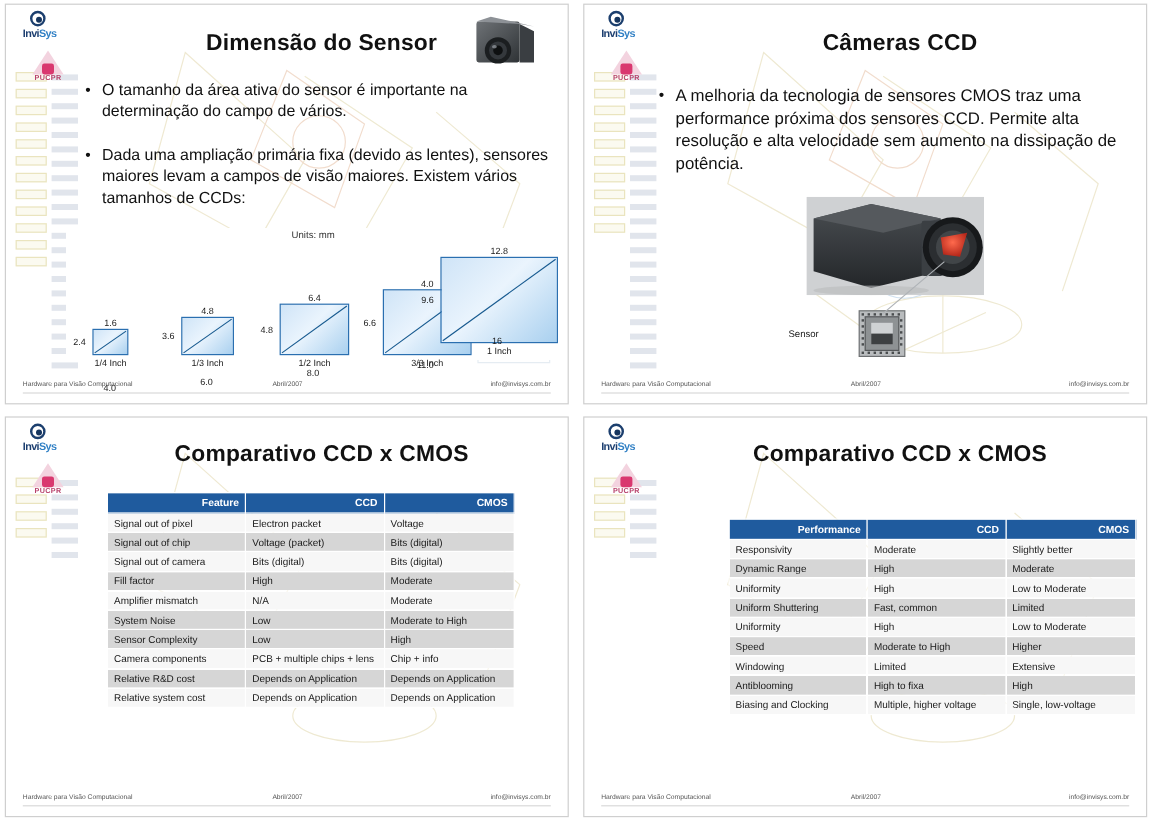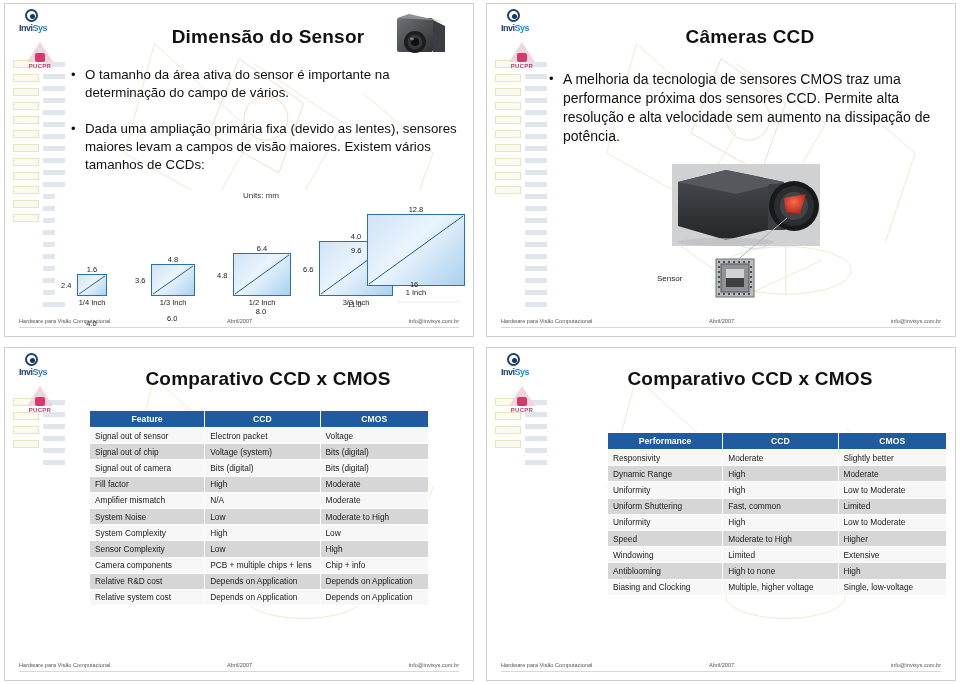--- a/index.html
+++ b/index.html
@@ -127,21 +127,21 @@
 
   
   .cmp-table {
     position:absolute; z-index:5;
     border-collapse:collapse; font-size:8.3px; color:#1a1a1a;
   }
   .cmp-table.left  { left:88px; top:410px; width:340px; }
   .cmp-table.right { left:568px; top:432px; width:340px;margin-left:38px; }
   .cmp-table th {
     background:#1f5b9e; color:#fff; font-weight:bold;
-    text-align:center; padding:3px 5px; border:1px solid #fff; font-size:8.6px;
+    text-align:right; padding:3px 5px; border:1px solid #fff; font-size:8.6px;
   }
   .cmp-table td {
     padding:2.6px 5px; border:1px solid #fff; background:#f7f7f7;
     white-space:nowrap; overflow:hidden; text-overflow:ellipsis;
   }
   .cmp-table tr.alt td { background:#d6d6d6; }
   .cmp-table col.c1 { width:34%; }
   .cmp-table col.c2 { width:34%; }
   .cmp-table col.c3 { width:32%; }
 
@@ -534,27 +534,27 @@
         </colgroup>
       <thead>
         <tr>
           <th>Feature</th>
           <th>CCD</th>
           <th>CMOS</th>
         </tr>
       </thead>
       <tbody>
         <tr>
-          <td>Signal out of sensor</td>
+          <td>Signal out of pixel</td>
           <td>Electron packet</td>
           <td>Voltage</td>
         </tr>
         <tr class="alt">
           <td>Signal out of chip</td>
-          <td>Voltage (system)</td>
+          <td>Voltage (packet)</td>
           <td>Bits (digital)</td>
         </tr>
         <tr>
           <td>Signal out of camera</td>
           <td>Bits (digital)</td>
           <td>Bits (digital)</td>
         </tr>
         <tr class="alt">
           <td>Fill factor</td>
           <td>High</td>
@@ -562,25 +562,20 @@
         </tr>
         <tr>
           <td>Amplifier mismatch</td>
           <td>N/A</td>
           <td>Moderate</td>
         </tr>
         <tr class="alt">
           <td>System Noise</td>
           <td>Low</td>
           <td>Moderate to High</td>
-        </tr>
-        <tr>
-          <td>System Complexity</td>
-          <td>High</td>
-          <td>Low</td>
         </tr>
         <tr class="alt">
           <td>Sensor Complexity</td>
           <td>Low</td>
           <td>High</td>
         </tr>
         <tr>
           <td>Camera components</td>
           <td>PCB + multiple chips + lens</td>
           <td>Chip + info</td>
@@ -687,21 +682,21 @@
           <td>Moderate to High</td>
           <td>Higher</td>
         </tr>
         <tr>
           <td>Windowing</td>
           <td>Limited</td>
           <td>Extensive</td>
         </tr>
         <tr class="alt">
           <td>Antiblooming</td>
-          <td>High to none</td>
+          <td>High to fixa</td>
           <td>High</td>
         </tr>
         <tr>
           <td>Biasing and Clocking</td>
           <td>Multiple, higher voltage</td>
           <td>Single, low-voltage</td>
         </tr>
       </tbody>
     </table>
 

